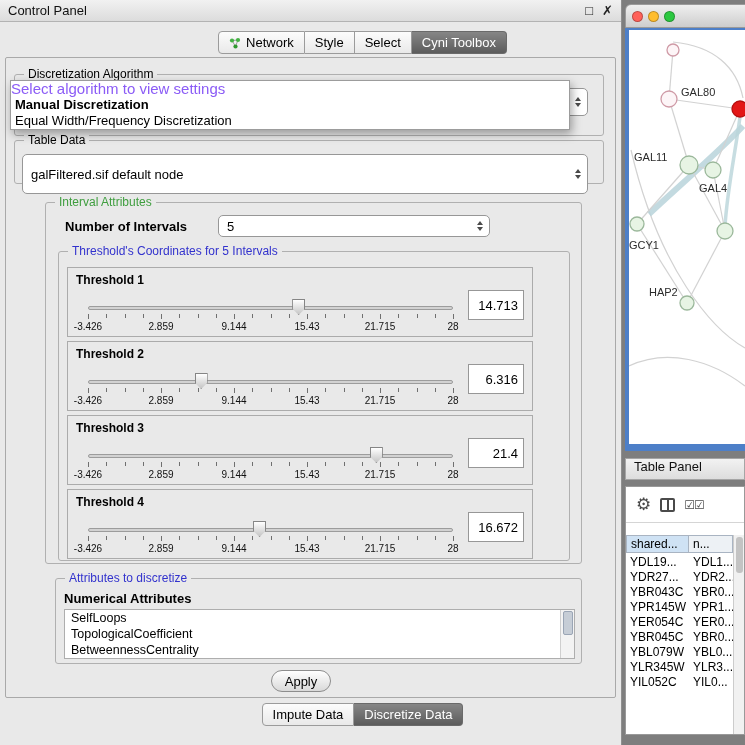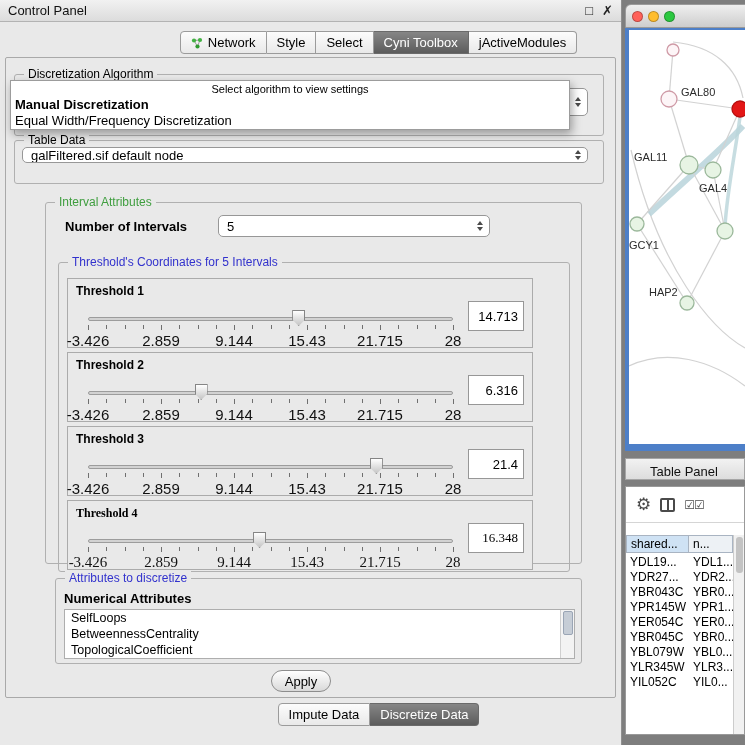--- a/index.html
+++ b/index.html
@@ -5,21 +5,21 @@
   *{margin:0;padding:0;box-sizing:border-box}
   html,body{width:745px;height:745px}
   body{font-family:"Liberation Sans","DejaVu Sans",sans-serif;background:#7e7e7e;overflow:hidden}
   .screen{position:relative;width:745px;height:745px;background:#7e7e7e;overflow:hidden}
 
   
   .left-window{position:absolute;left:0;top:0;width:622px;height:745px;background:#e9e9e9;border-right:1px solid #8f8f8f}
   .titlebar{position:absolute;left:0;top:0;width:100%;height:22px;background:linear-gradient(#f1f1f1,#dcdcdc);border-bottom:1px solid #b3b3b3;display:flex;align-items:center;padding:0 8px;font-size:13px;color:#111}
   .win-controls{margin-left:auto;display:flex;gap:9px;font-size:13px;color:#222}
 
-  .tabs-center{position:absolute;left:16px;width:725px;display:flex;justify-content:center}
+  .tabs-center{position:absolute;left:0;width:725px;display:flex;justify-content:center}
   #top-tabs{top:31px}
   #bottom-tabs{top:703px}
   .tab{font-size:13px;height:23px;display:flex;align-items:center;gap:5px;padding:0 10px;background:linear-gradient(#fcfcfc,#e9e9e9);border:1px solid #9b9b9b;border-left:none;color:#000;white-space:nowrap;cursor:default}
   .tab:first-child{border-left:1px solid #9b9b9b;border-radius:4px 0 0 4px}
   .tab:last-child{border-radius:0 4px 4px 0}
   .tab.selected{background:linear-gradient(#868686,#5c5c5c);color:#fff;border-color:#6a6a6a}
   .tab-icon{display:flex;align-items:center}
 
   .content-panel{position:absolute;left:5px;top:57px;width:611px;height:641px;border:1px solid #a9a9a9;border-radius:2px;background:#e9e9e9}
 
@@ -28,52 +28,52 @@
   .group-label.green{color:#3f9e3f}
   .group-label.blue{color:#3232cd}
 
   .combo{position:absolute;background:#fff;border:1px solid #979797;border-radius:5px;font-size:13px;display:flex;align-items:center;padding:0 24px 0 8px;color:#000;white-space:nowrap;overflow:hidden}
   .stepper{position:absolute;right:6px;top:50%;transform:translateY(-50%);display:flex;flex-direction:column;gap:2px}
   .stepper i{display:block;width:0;height:0;border-left:3.5px solid transparent;border-right:3.5px solid transparent}
   .stepper .up{border-bottom:4px solid #4a4a4a}
   .stepper .down{border-top:4px solid #4a4a4a}
 
   .dropdown-overlay{position:absolute;left:10px;top:80px;width:560px;height:50px;background:#fff;border:1px solid #9c9c9c;box-shadow:2px 4px 9px rgba(0,0,0,.35);z-index:5;overflow:hidden}
-  .dd-placeholder{font-size:11px;color:#000000;text-align:center;height:16px;line-height:16px}
+  .dd-placeholder{font-size:15px;color:#8b5cf6;height:16px;line-height:16px}
   .dd-item{font-size:13px;color:#000;padding-left:4px;height:16px;line-height:16px;white-space:nowrap}
   .dd-item.bold{font-weight:bold}
 
   .bold-label{position:absolute;font-size:13px;font-weight:bold;color:#000;white-space:nowrap}
 
   .thr-panel{position:absolute;left:8px;width:466px;height:70px;border:1px solid #ababab;background:#e9e9e9}
   .thr-label{position:absolute;left:8px;top:5px;font-size:12px;font-weight:bold;color:#000}
   .thr-value{position:absolute;right:8px;top:22px;width:56px;height:30px;background:#fff;border:1px solid #979797;font-size:13px;display:flex;align-items:center;justify-content:flex-end;padding-right:5px}
   .slider{position:absolute;left:20px;top:26px;width:365px;height:42px}
   .track{position:absolute;left:0;top:12px;width:100%;height:4px;background:#d2d2d2;border:1px solid #9c9c9c;border-radius:2px}
   .thumb{position:absolute;top:5px;width:13px;height:16px;background:linear-gradient(#ffffff,#c6c6c6);border:1px solid #858585;clip-path:polygon(0 0,100% 0,100% 60%,50% 100%,0 60%)}
   .tick{position:absolute;top:20px;width:1px;height:4px;background:#6f6f6f}
   .tick.major{height:5px}
-  .tick-label{position:absolute;top:27px;transform:translateX(-50%);font-size:15px;color:#111;white-space:nowrap}
+  .tick-label{position:absolute;top:27px;transform:translateX(-50%);font-size:10px;color:#111;white-space:nowrap}
 
   .attr-list{position:absolute;left:8px;top:30px;width:511px;height:50px;background:#fff;border:1px solid #aeaeae;overflow:hidden}
   .attr-item{font-size:12.5px;line-height:16px;padding-left:6px;color:#000;white-space:nowrap}
   .attr-scroll{position:absolute;right:0;top:0;bottom:0;width:14px;background:#f3f3f3;border-left:1px solid #cfcfcf}
   .attr-thumb{position:absolute;left:1.5px;top:1px;width:10px;height:24px;background:#c6cdd6;border:1px solid #9aa5b5;border-radius:2px}
 
   .apply-btn{position:absolute;left:271px;top:670px;width:60px;height:22px;border:1px solid #8d8d8d;border-radius:11px;background:linear-gradient(#ffffff,#d9d9d9);font-size:13px;display:flex;align-items:center;justify-content:center;color:#000;cursor:default}
 
   
   .net-window{position:absolute;left:625px;top:4px;width:121px;height:447px}
   .net-titlebar{position:absolute;left:0;top:0;width:100%;height:24px;background:linear-gradient(#efefef,#cdcdcd);border:1px solid #9a9a9a;border-radius:6px 0 0 0;display:flex;align-items:center;padding-left:6px}
   .light{width:11px;height:11px;border-radius:50%;border:1px solid rgba(0,0,0,.25);display:inline-block}
   .lights-row{display:flex;gap:5px}
   .net-body{position:absolute;left:0;top:24px;width:100%;bottom:0;background:#fff;border-left:4px solid #4d7fc8;border-bottom:7px solid #4d7fc8;border-top:2px solid #4d7fc8}
   .net-body svg{display:block}
 
-  .tp-titlebar{position:absolute;left:625px;top:458px;width:120px;height:22px;background:linear-gradient(#f2f2f2,#dddddd);border:1px solid #a5a5a5;display:flex;align-items:flex-end;padding-left:24px;font-size:13px;color:#111}
+  .tp-titlebar{position:absolute;left:625px;top:458px;width:120px;height:22px;background:linear-gradient(#f2f2f2,#dddddd);border:1px solid #a5a5a5;display:flex;align-items:flex-start;padding-left:8px;font-size:13px;color:#111}
   .table-panel{position:absolute;left:625px;top:486px;width:120px;height:249px;background:#fff;border:1px solid #999;overflow:hidden}
   .tp-toolbar{position:absolute;left:0;top:0;width:100%;height:36px;border-bottom:1px solid #d5d5d5;display:flex;align-items:center;gap:9px;padding-left:10px;color:#4a4a4a}
   .gear-glyph{font-size:17px;line-height:1}
   .cols-icon{width:15px;height:14px;border:2px solid #4a4a4a;border-radius:2px;position:relative;display:inline-block}
   .cols-icon::before{content:"";position:absolute;left:4.5px;top:0;bottom:0;width:2px;background:#4a4a4a}
   .checks-glyph{font-size:12px;letter-spacing:-1px}
   .tp-colheaders{position:absolute;left:0;top:48px;right:11px;height:18px;display:flex;font-size:12px}
   .tp-colh{padding:1px 4px;border:1px solid #a9b4c2;white-space:nowrap;overflow:hidden}
   .tp-colh.sel{width:63px;background:#cfe2f4}
   .tp-colh.plain{flex:1;background:#edf1f5;border-left:none}
@@ -114,23 +114,20 @@
         </div>
         <div class="tab">
           <span>Style</span>
         </div>
         <div class="tab">
           <span>Select</span>
         </div>
         <div class="tab selected">
           <span>Cyni Toolbox</span>
         </div>
-        <div class="tab">
-          <span>jActiveModules</span>
-        </div>
       </div>
 
     <div class="content-panel"></div>
 
     <div class="group" style="left:14px;top:74px;width:590px;height:62px">
       <span class="group-label">Discretization Algorithm</span>
     </div>
     <div class="combo" style="left:20px;top:88px;width:568px;height:28px;z-index:1">
       <span class="stepper">
           <i class="up"></i>
@@ -141,41 +138,41 @@
       <div class="dd-placeholder">Select algorithm to view settings</div>
       <div id="dd-items">
           <div class="dd-item bold">Manual Discretization</div>
           <div class="dd-item">Equal Width/Frequency Discretization</div>
         </div>
     </div>
 
     <div class="group" style="left:14px;top:140px;width:590px;height:44px">
       <span class="group-label">Table Data</span>
     </div>
-    <div class="combo" style="left:22px;top:147px;width:566px;height:16px">
+    <div class="combo" style="left:22px;top:154px;width:566px;height:40px">
       <span>galFiltered.sif default node</span>
       <span class="stepper">
           <i class="up"></i>
           <i class="down"></i>
         </span>
     </div>
 
     <div class="group" style="left:45px;top:202px;width:537px;height:362px">
       <span class="group-label green">Interval Attributes</span>
     </div>
     <div class="bold-label" style="left:65px;top:219px">Number of Intervals</div>
     <div class="combo" style="left:218px;top:215px;width:272px;height:22px">
       <span>5</span>
       <span class="stepper">
           <i class="up"></i>
           <i class="down"></i>
         </span>
     </div>
 
-    <div class="group" id="thresholds-group" style="left:58px;top:262px;width:512px;height:310px">
+    <div class="group" id="thresholds-group" style="left:58px;top:251px;width:512px;height:310px">
       <span class="group-label blue">Threshold's Coordinates for 5 Intervals</span>
     <div class="thr-panel" style="top: 15px;">
           <div class="thr-label">Threshold 1</div>
           <div class="slider">
             <div class="track"></div>
             <div class="tick major" style="left: 0px;"></div>
             <div class="tick" style="left: 18.25px;"></div>
             <div class="tick" style="left: 36.5px;"></div>
             <div class="tick" style="left: 54.75px;"></div>
             <div class="tick major" style="left: 73px;"></div>
@@ -268,21 +265,21 @@
             <div class="tick-label" style="left: 0px;">-3.426</div>
             <div class="tick-label" style="left: 73px;">2.859</div>
             <div class="tick-label" style="left: 146px;">9.144</div>
             <div class="tick-label" style="left: 219px;">15.43</div>
             <div class="tick-label" style="left: 292px;">21.715</div>
             <div class="tick-label" style="left: 365px;">28</div>
             <div class="thumb" style="left: 281.844px;"></div>
           </div>
           <div class="thr-value">21.4</div>
         </div>
-        <div class="thr-panel" style="top: 237px; font-family: Liberation Serif, serif;">
+        <div class="thr-panel" style="top: 237px;">
           <div class="thr-label">Threshold 4</div>
           <div class="slider">
             <div class="track"></div>
             <div class="tick major" style="left: 0px;"></div>
             <div class="tick" style="left: 18.25px;"></div>
             <div class="tick" style="left: 36.5px;"></div>
             <div class="tick" style="left: 54.75px;"></div>
             <div class="tick major" style="left: 73px;"></div>
             <div class="tick" style="left: 91.25px;"></div>
             <div class="tick" style="left: 109.5px;"></div>
@@ -301,32 +298,32 @@
             <div class="tick" style="left: 346.75px;"></div>
             <div class="tick major" style="left: 365px;"></div>
             <div class="tick-label" style="left: 0px;">-3.426</div>
             <div class="tick-label" style="left: 73px;">2.859</div>
             <div class="tick-label" style="left: 146px;">9.144</div>
             <div class="tick-label" style="left: 219px;">15.43</div>
             <div class="tick-label" style="left: 292px;">21.715</div>
             <div class="tick-label" style="left: 365px;">28</div>
             <div class="thumb" style="left: 165.047px;"></div>
           </div>
-          <div class="thr-value">16.348</div>
+          <div class="thr-value">16.672</div>
         </div>
       </div>
 
     <div class="group" style="left:55px;top:578px;width:527px;height:86px">
       <span class="group-label blue">Attributes to discretize</span>
       <div class="bold-label" style="left:8px;top:12px">Numerical Attributes</div>
       <div class="attr-list">
         <div id="attr-items">
             <div class="attr-item">SelfLoops</div>
+            <div class="attr-item">TopologicalCoefficient</div>
             <div class="attr-item">BetweennessCentrality</div>
-            <div class="attr-item">TopologicalCoefficient</div>
           </div>
         <div class="attr-scroll">
           <div class="attr-thumb"></div>
         </div>
       </div>
     </div>
 
     <div class="apply-btn">Apply</div>
 
     <div class="tabs-center" id="bottom-tabs">

